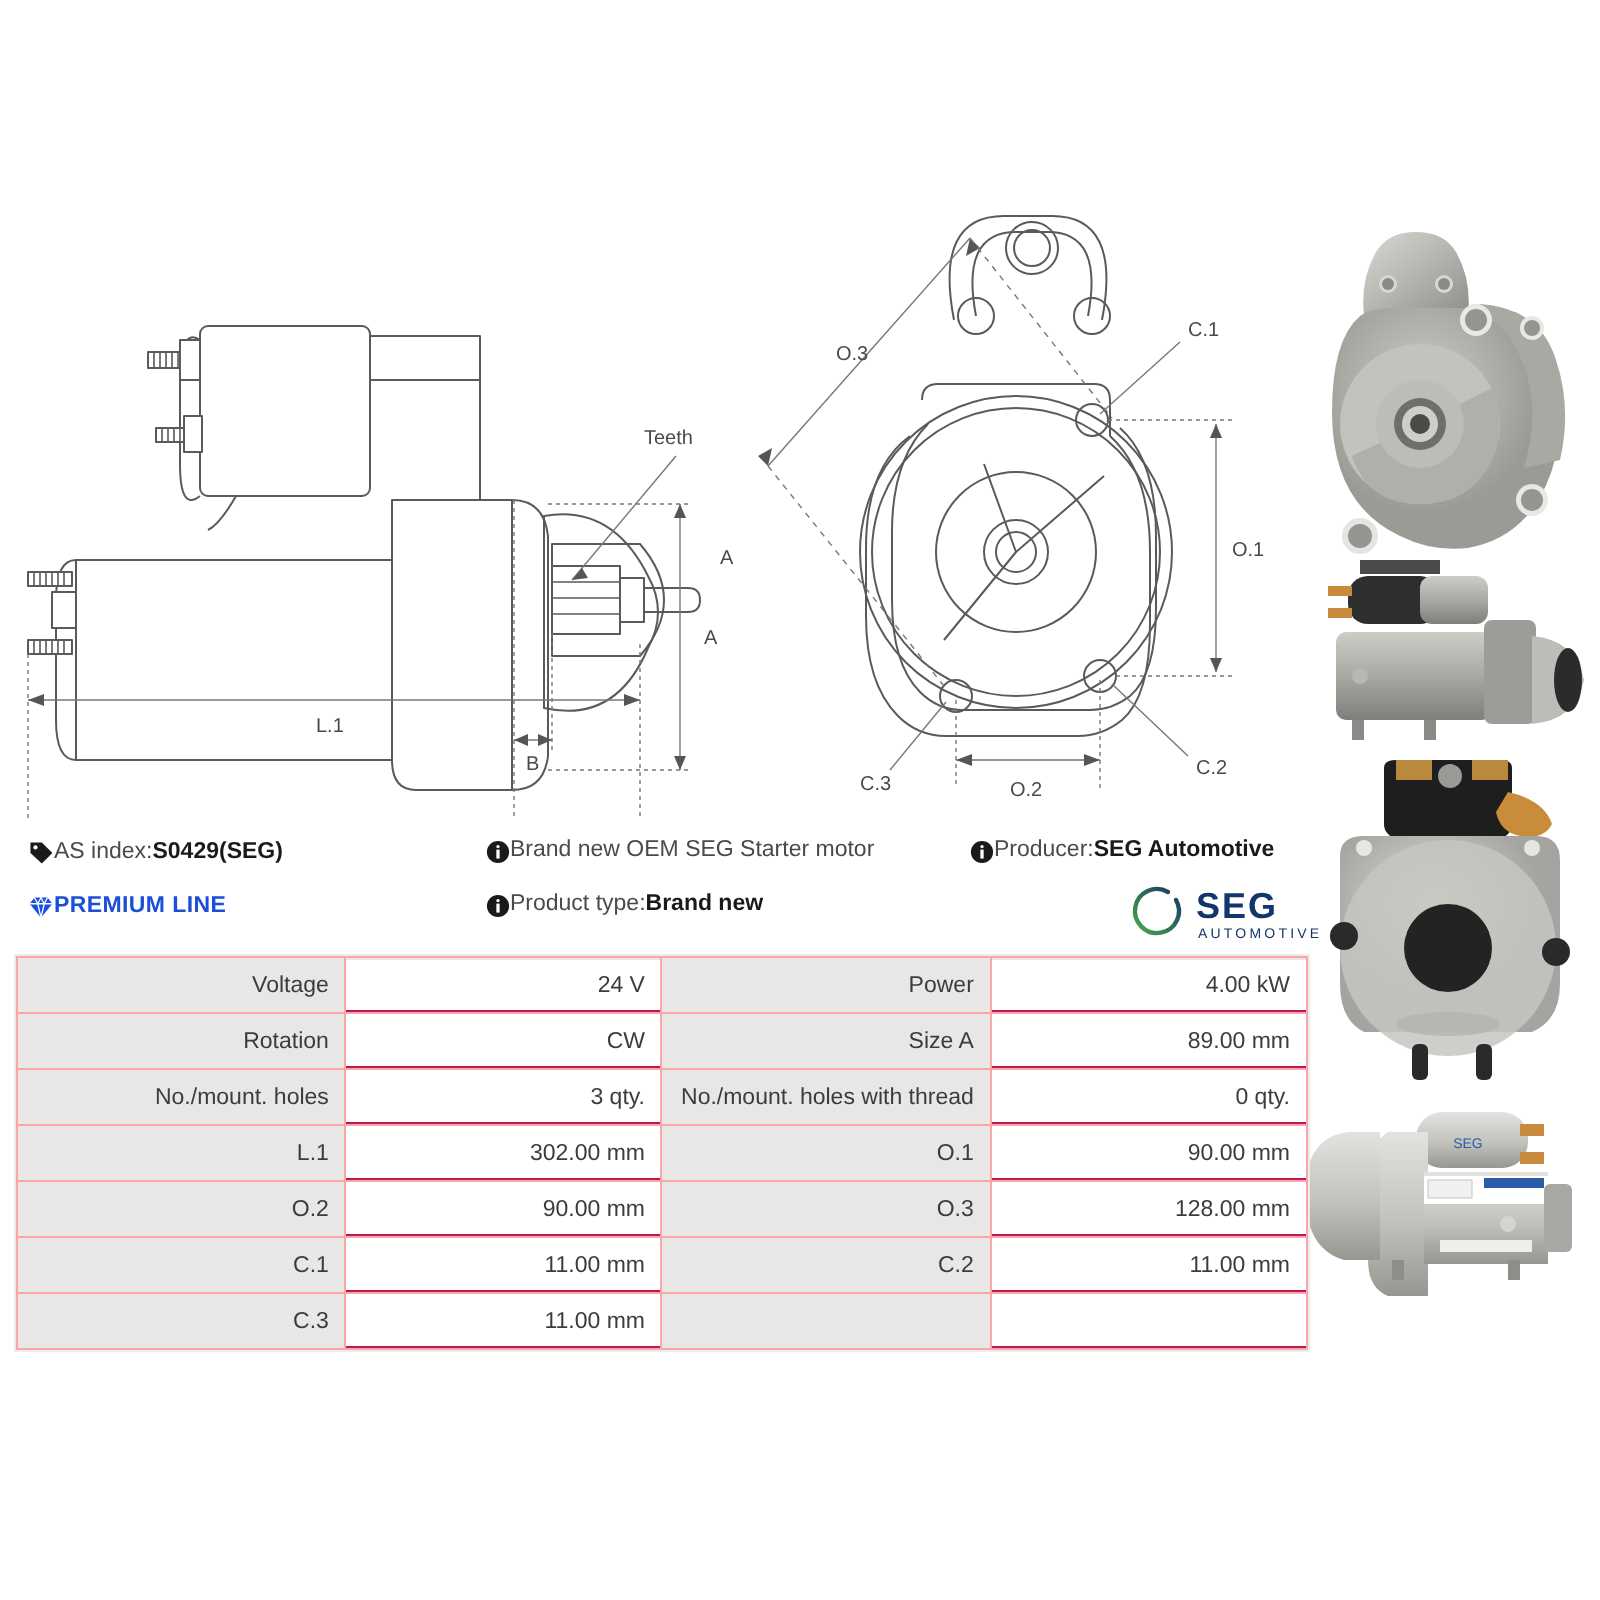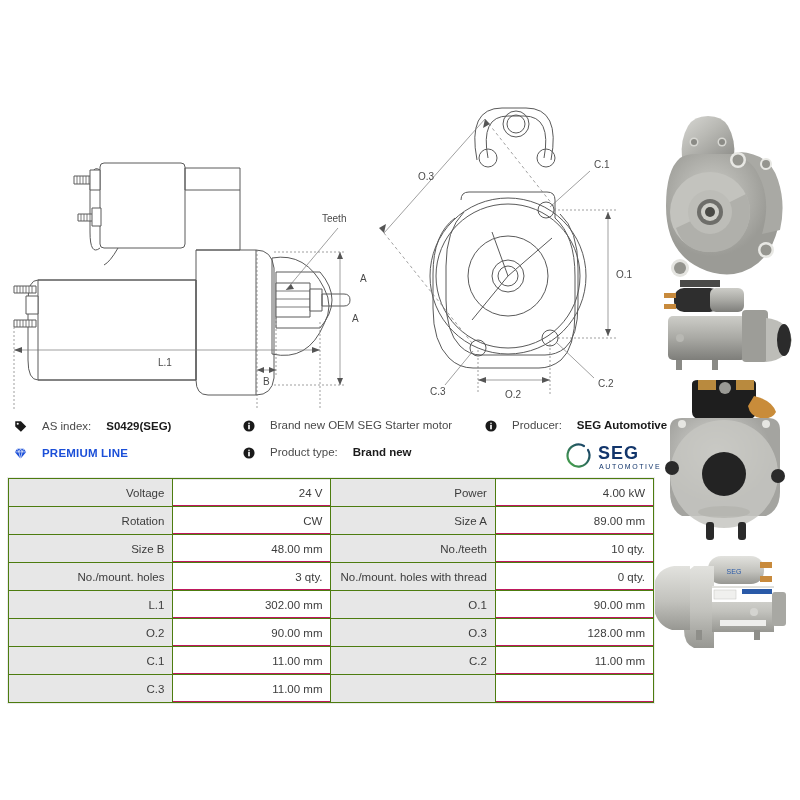--- a/index.html
+++ b/index.html
@@ -46,21 +46,21 @@
   
   #info-row {
     position: absolute;
     left: 0; top: 414px;
     width: 800px; height: 58px;
   }
   .info-item {
     position: absolute;
     display: flex;
     align-items: center;
-    gap: 15px;
+    gap: 0;
     font-size: 11.5px;
     white-space: nowrap;
     line-height: 1;
   }
   .info-label { color: #4a4a4a; }
   .info-value { color: #1a1a1a; font-weight: bold; }
   .premium-text {
     color: #1b4fd8;
     font-weight: bold;
     font-size: 11.5px;
@@ -76,21 +76,21 @@
   #badge-producer   { left: 485px; top: 6px;  }
   #seg-logo         { position: absolute; left: 560px; top: 440px; width: 105px; height: 34px; }
 
   
   #spec-table {
     position: absolute;
     left: 8px; top: 478px;
     width: 646px;
     border-collapse: separate;
     border-spacing: 1px;
-    background: #4d7c0f;
+    background: #fca5a5;
     font-size: 11.5px;
   }
   #spec-table td {
     padding: 5px 8px;
     vertical-align: middle;
     height: 15px;
   }
   td.k {
     background: #e7e7e7;
     text-align: right;
@@ -448,26 +448,20 @@
       <td class="k">Power</td>
       <td class="v">4.00 kW</td>
     </tr>
     <tr>
       <td class="k">Rotation</td>
       <td class="v">CW</td>
       <td class="k">Size A</td>
       <td class="v">89.00 mm</td>
     </tr>
     <tr>
-      <td class="k">Size B</td>
-      <td class="v">48.00 mm</td>
-      <td class="k">No./teeth</td>
-      <td class="v">10 qty.</td>
-    </tr>
-    <tr>
       <td class="k">No./mount. holes</td>
       <td class="v">3 qty.</td>
       <td class="k">No./mount. holes with thread</td>
       <td class="v">0 qty.</td>
     </tr>
     <tr>
       <td class="k">L.1</td>
       <td class="v">302.00 mm</td>
       <td class="k">O.1</td>
       <td class="v">90.00 mm</td>

